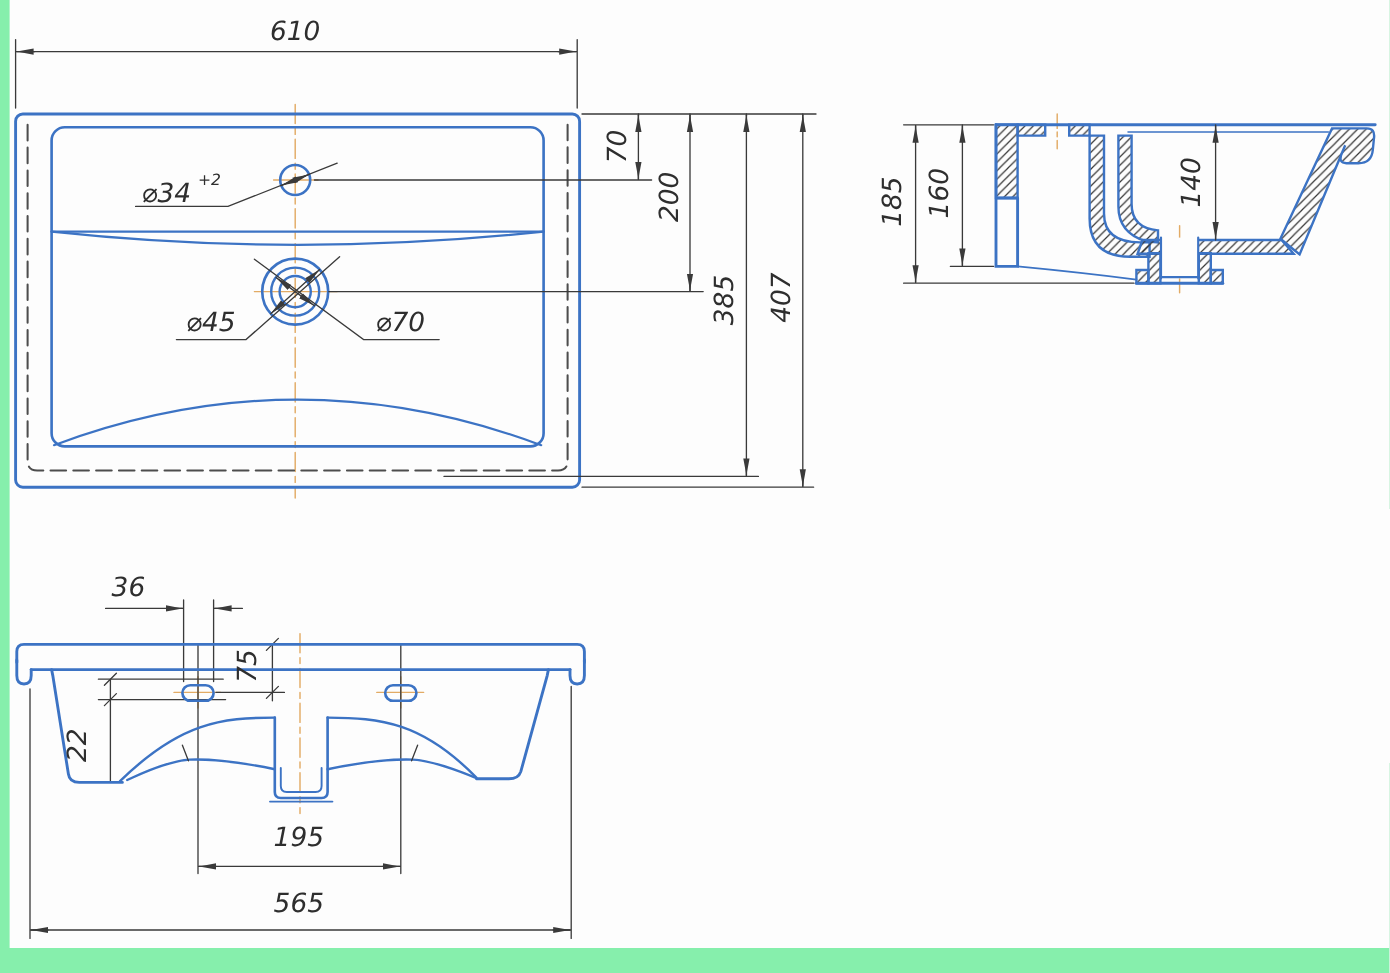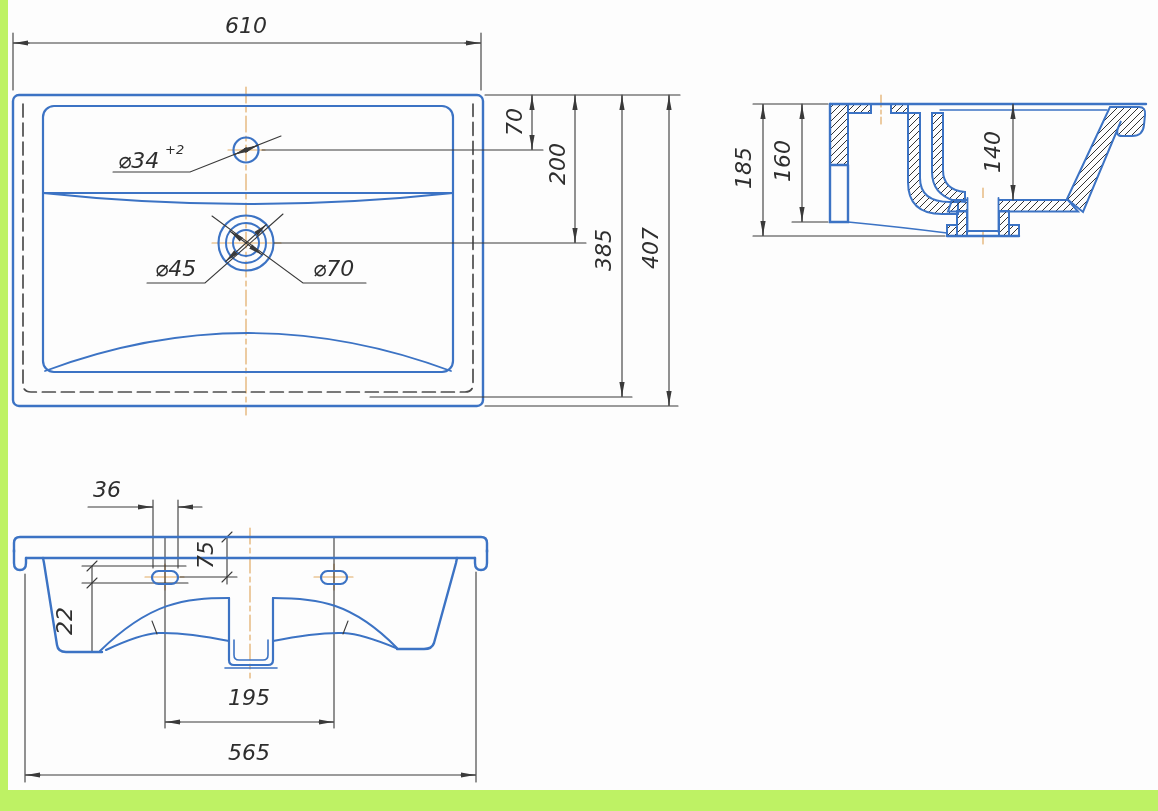--- a/index.html
+++ b/index.html
@@ -1,16 +1,16 @@
 <!DOCTYPE html>
 <html><head>
 <meta charset="utf-8">
 <style>
   html,body{margin:0;padding:0;background:#f3f4f5;}
-  .canvas{position:relative;width:1158px;height:811px;background:#bef264;overflow:hidden;}
+  .canvas{position:relative;width:1158px;height:811px;background:#86efac;overflow:hidden;}
   .sheet{position:absolute;left:8px;top:0;width:1150px;height:790px;background:#fdfdfd;}
   svg{position:absolute;left:0;top:0;}
   text{font-family:"DejaVu Sans","Liberation Sans",sans-serif;font-style:italic;fill:#2e2e2e;}
   .dim{font-size:22px;}
   .dimsup{font-size:13px;}
 </style>
 </head>
 <body>
 
 <div class="canvas">

